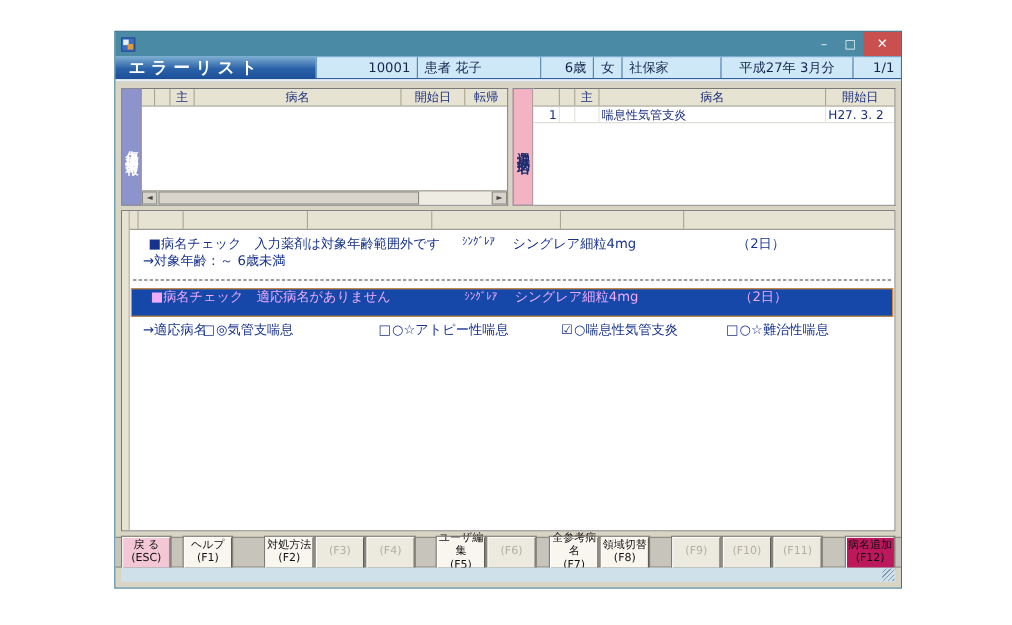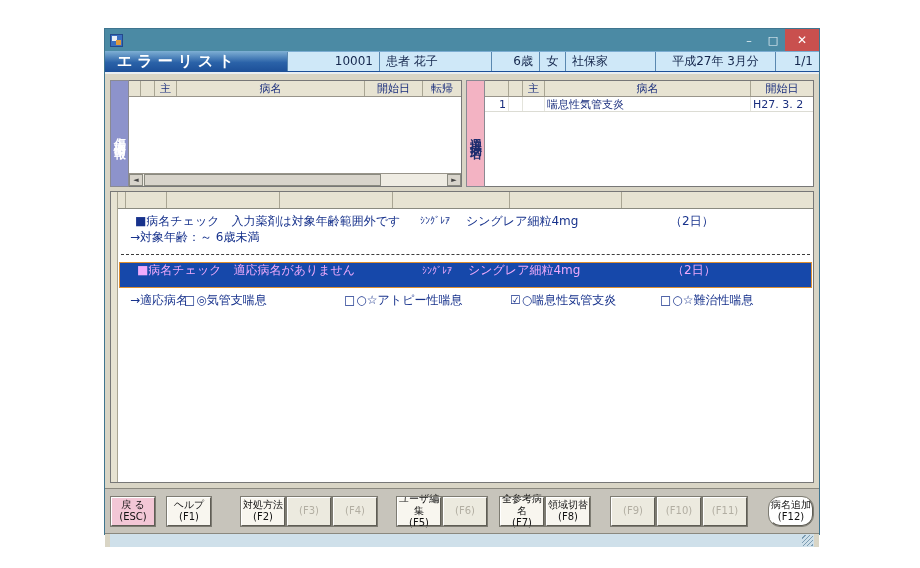--- a/index.html
+++ b/index.html
@@ -63,25 +63,25 @@
   .dashsep { border-top:1px dashed #3c3c3c; margin:8px 3px 7px 3px; height:0; }
   .eline.sel { background:#1648aa; color:#f0abfc; border:1px solid #df9030; margin:4px 1px; height:26px; line-height:15px; }
   .cands { position:relative; height:17px; line-height:17px; white-space:nowrap; }
   .cand-label { position:absolute; left:12px; }
   .cand { position:absolute; }
   .cand .box { margin-right:1px; }
   .cand:nth-of-type(2) { left:66px; } .cand:nth-of-type(3) { left:226px; }
   .cand:nth-of-type(4) { left:392px; } .cand:nth-of-type(5) { left:542px; }
 
   
-  .fkeys { margin:5px -5px 0 -5px; height:46px; background:#c7c4bb; border-top:1px solid #8a887e; border-bottom:1px solid #8a887e;
+  .fkeys { margin:5px -5px 0 -5px; height:28px; background:#c7c4bb; border-top:1px solid #8a887e; border-bottom:1px solid #8a887e;
            display:flex; align-items:center; padding:0 4px; flex:0 0 auto; }
   .fk { width:44px; height:29px; background:#f8f6ef; border:1px solid; border-color:#ffffff #5f5d55 #5f5d55 #ffffff; outline:1px solid #7d7b72;
         font-size:10px; line-height:12px; text-align:center; color:#111; display:flex; flex-direction:column; justify-content:center; flex:0 0 auto; }
-  .fk.pink { background:#f3c7d6; } .fk.blue { background:#ffffff;border-radius:11px; }
+  .fk.pink { background:#f3c7d6; } .fk.blue { background:#be185d; }
   .fk.disabled { background:#eceadf; color:#b2aea2; }
 
   
   .status { height:13px; background:#cfe0ea; position:relative; flex:0 0 auto; }
   .grip { position:absolute; right:1px; bottom:1px; width:11px; height:11px;
           background:repeating-linear-gradient(135deg, transparent 0 2px, #7c9cb2 2px 3px); }
 </style>
 </head>
 <body>
 

